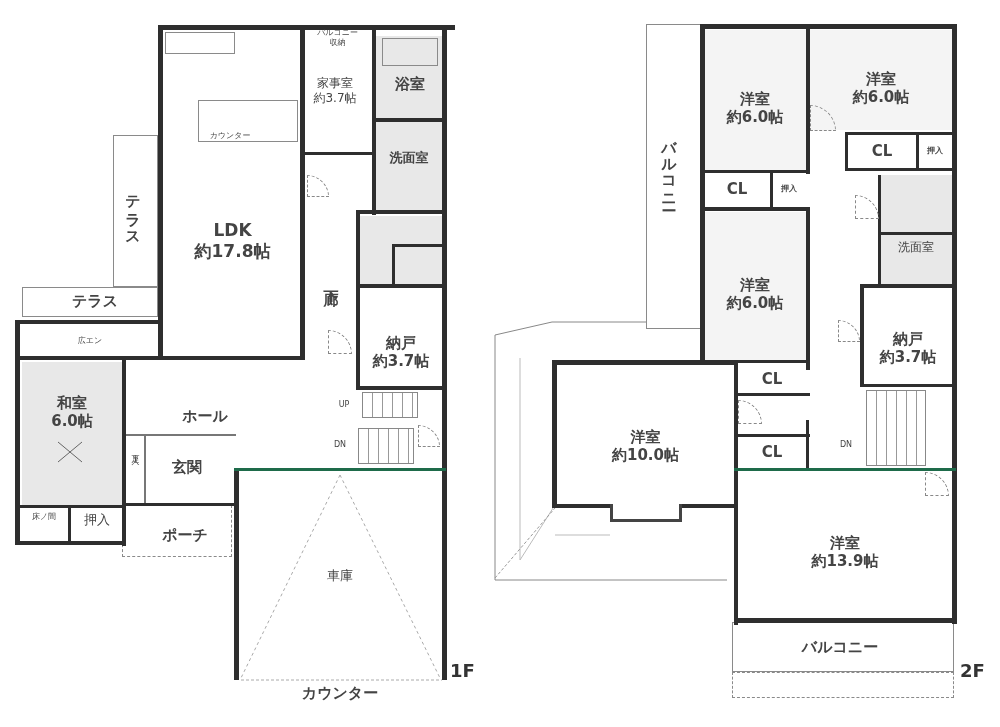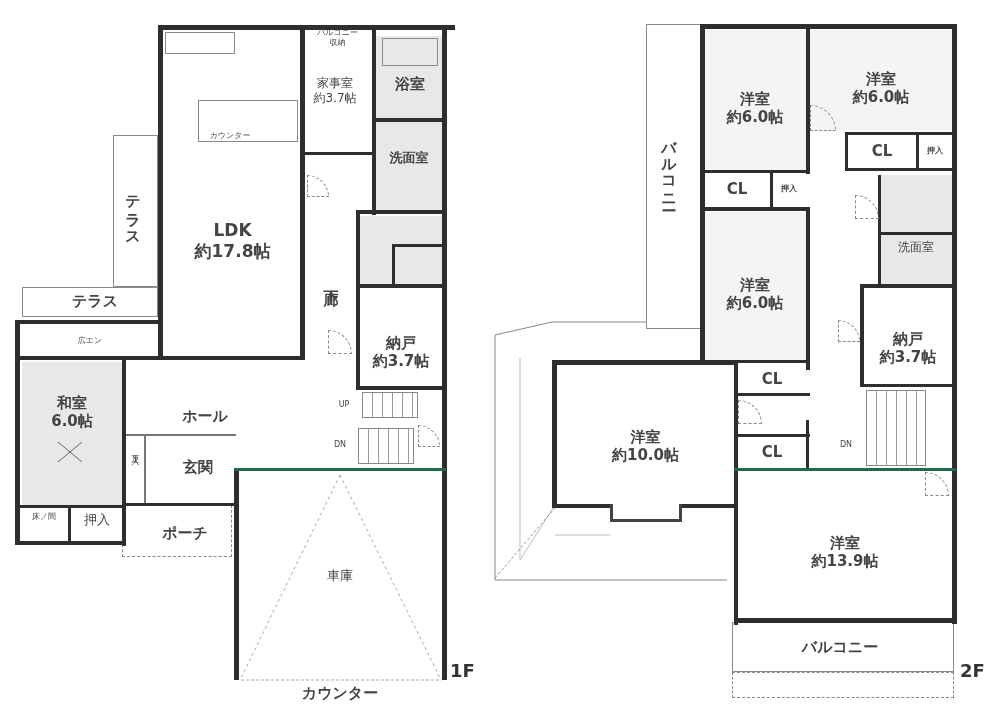--- a/index.html
+++ b/index.html
@@ -99,25 +99,25 @@
     <div class="lbl med" style="left:40px;top:292px;width:110px;">テラス</div>
     <div class="lbl xs" style="left:60px;top:336px;width:60px;">広エン</div>
     <div class="lbl med" style="left:22px;top:376px;width:100px;">
       <span>和室</span><br><span>6.0帖</span>
     </div>
     <div class="lbl med" style="left:150px;top:395px;width:110px;margin-top:12px;">ホール</div>
     <div class="lbl med v" style="left:322px;top:278px;">廊下</div>
     <div class="lbl med" style="left:360px;top:316px;width:82px;">
       <span>納戸</span><br><span>約3.7帖</span>
     </div>
-    <div class="lbl med" style="left:154px;top:458px;width:88px;text-align:center;">玄関</div>
+    <div class="lbl med" style="left:143px;top:458px;width:88px;text-align:center;">玄関</div>
     <div class="lbl xs v" style="left:130px;top:448px;">下足入</div>
     <div class="lbl xs" style="left:20px;top:512px;width:48px;">床ノ間</div>
     <div class="lbl sm" style="left:70px;top:512px;width:54px;font-size:13px;">押入</div>
-    <div class="lbl med" style="left:140px;top:526px;width:90px;font-family:Liberation Mono, monospace;">ポーチ</div>
+    <div class="lbl med" style="left:140px;top:526px;width:90px;">ポーチ</div>
     <div class="lbl sm" style="left:300px;top:568px;width:80px;font-size:13px;">車庫</div>
     <div class="lbl med" style="left:270px;top:684px;width:140px;">カウンター</div>
     <div class="lbl xs" style="left:330px;top:400px;width:28px;">UP</div>
     <div class="lbl xs" style="left:326px;top:440px;width:28px;">DN</div>
     <div class="lbl" style="left:450px;top:660px;font-size:18px;font-weight:bold;color:#333;">1F</div>
   </div>
 
   <div>
 
     <div class="thin" style="left:646px;top:24px;width:56px;height:305px;"></div>

